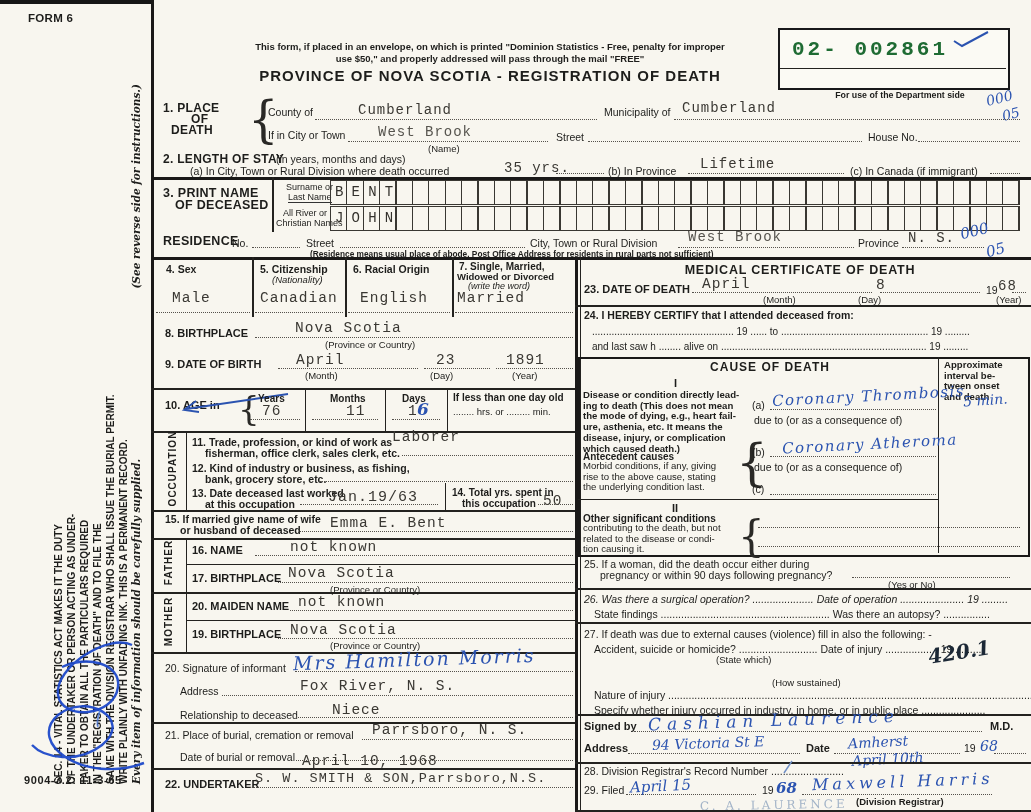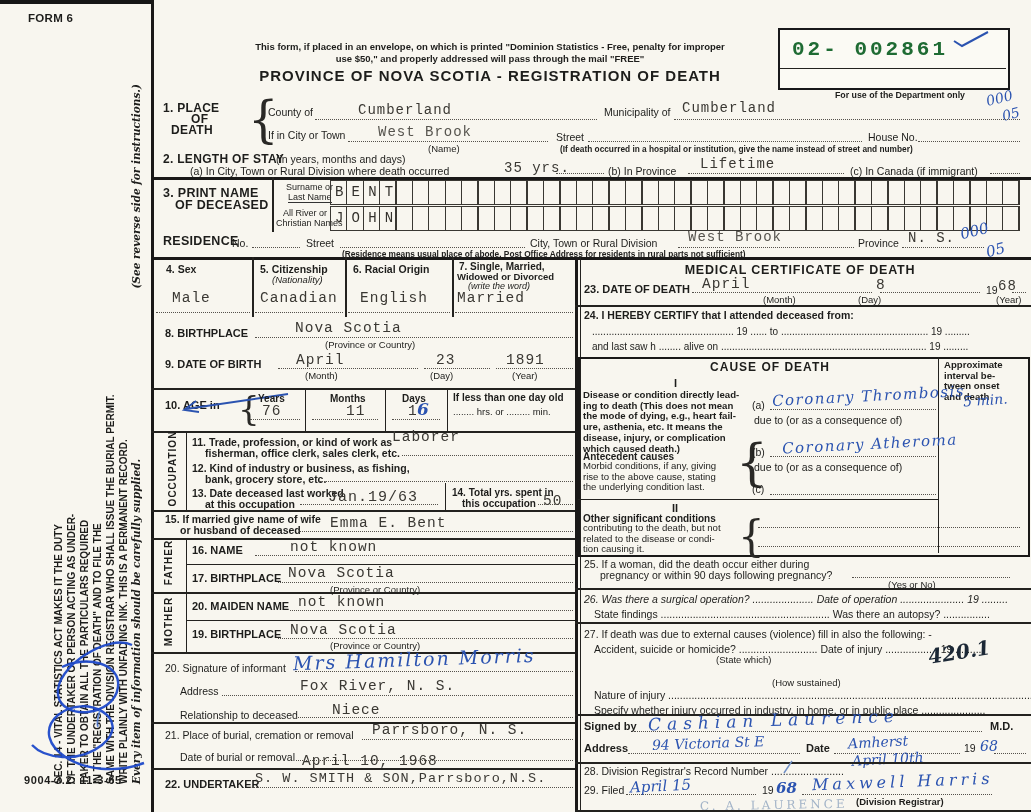--- a/index.html
+++ b/index.html
@@ -65,21 +65,21 @@
   <div class="a sm" style="left:200px;top:41px;width:580px;text-align:center;font-size:9.5px;">This form, if placed in an envelope, on which is printed "Dominion Statistics - Free, penalty for improper</div>
   <div class="a sm" style="left:200px;top:53px;width:580px;text-align:center;font-size:9.5px;">use $50," and properly addressed will pass through the mail "FREE"</div>
   <div class="a b" style="left:200px;top:67px;width:580px;text-align:center;font-size:15px;letter-spacing:1px;">PROVINCE OF NOVA SCOTIA - REGISTRATION OF DEATH</div>
 
   <div class="a" style="left:778px;top:28px;width:228px;height:58px;border:2.5px solid #18181a;background:#fbfaf4;"></div>
   <div class="hl" style="left:780px;top:68px;width:226px;height:1px;"></div>
   <div class="a stamp" style="left:792px;top:38px;">02- 002861</div>
   <svg class="a" style="left:950px;top:28px;" width="42" height="22" viewBox="0 0 42 22">
     <path d="M 4,13 L 12,18 L 38,4" fill="none" stroke="#2b53b0" stroke-width="2"></path>
   </svg>
-  <div class="a sm" style="left:800px;top:90px;width:200px;text-align:center;font-size:8.8px;">For use of the Department only</div>
+  <div class="a sm" style="left:800px;top:90px;width:200px;text-align:center;font-size:8.8px;">For use of the Department side</div>
   <div class="a hw" style="left:986px;top:90px;font-size:14px;transform:rotate(-14deg);">000</div>
   <div class="a hw" style="left:1002px;top:106px;font-size:14px;transform:rotate(-14deg);">05</div>
 
   <div class="a big" style="left:163px;top:101px;">1. PLACE</div>
   <div class="a big" style="left:191px;top:112px;">OF</div>
   <div class="a big" style="left:171px;top:123px;">DEATH</div>
   <div class="a brace" style="left:248px;top:91px;font-size:48px;transform:scaleY(1.05);">{</div>
 
   <div class="a lbl" style="left:268px;top:106px;">County of</div>
   <div class="dotl" style="left:315px;top:119px;width:282px;"></div>
@@ -87,21 +87,20 @@
   <div class="a lbl" style="left:604px;top:106px;">Municipality of</div>
   <div class="dotl" style="left:674px;top:119px;width:346px;"></div>
   <div class="a tw" style="left:682px;top:100px;font-size:14px;">Cumberland</div>
 
   <div class="a lbl" style="left:268px;top:129px;">If in City or Town</div>
   <div class="dotl" style="left:348px;top:141px;width:200px;"></div>
   <div class="a tw" style="left:378px;top:124px;font-size:14px;color:#56544e;">West Brook</div>
   <div class="a note" style="left:428px;top:143px;">(Name)</div>
   <div class="a lbl" style="left:556px;top:131px;">Street</div>
   <div class="dotl" style="left:588px;top:141px;width:274px;"></div>
-  <div class="a sm" style="left:560px;top:144px;font-size:8.3px;">(If death occurred in a hospital or institution, give the name instead of street and number)</div>
   <div class="a lbl" style="left:868px;top:131px;">House No.</div>
   <div class="dotl" style="left:918px;top:141px;width:102px;"></div>
 
   <div class="a big" style="left:163px;top:152px;">2. LENGTH OF STAY</div>
   <div class="a lbl" style="left:276px;top:153px;">(in years, months and days)</div>
   <div class="a lbl" style="left:190px;top:165px;">(a) In City, Town or Rural Division where death occurred</div>
   <div class="a tw" style="left:504px;top:160px;font-size:14px;">35 yrs.</div>
   <div class="dotl" style="left:556px;top:173px;width:48px;"></div>
   <div class="a lbl" style="left:608px;top:165px;">(b) In Province</div>
   <div class="dotl" style="left:688px;top:173px;width:156px;"></div>
@@ -127,21 +126,21 @@
   <div class="a lbl" style="left:232px;top:237px;">No.</div>
   <div class="dotl" style="left:252px;top:247px;width:48px;"></div>
   <div class="a lbl" style="left:306px;top:237px;">Street</div>
   <div class="dotl" style="left:340px;top:247px;width:185px;"></div>
   <div class="a lbl" style="left:530px;top:237px;">City, Town or Rural Division</div>
   <div class="dotl" style="left:678px;top:247px;width:176px;"></div>
   <div class="a tw" style="left:688px;top:229px;font-size:14px;color:#56544e;">West Brook</div>
   <div class="a lbl" style="left:858px;top:237px;">Province</div>
   <div class="dotl" style="left:902px;top:247px;width:82px;"></div>
   <div class="a tw" style="left:908px;top:230px;font-size:14px;text-align:center;">N. S.</div>
-  <div class="a sm" style="left:310px;top:249px;font-size:8.3px;margin-left:32px;">(Residence means usual place of abode. Post Office Address for residents in rural parts not sufficient)</div>
+  <div class="a sm" style="left:310px;top:249px;font-size:8.3px;">(Residence means usual place of abode. Post Office Address for residents in rural parts not sufficient)</div>
   <div class="a hw" style="left:960px;top:222px;font-size:15px;transform:rotate(-14deg);">000</div>
   <div class="a hw" style="left:986px;top:241px;font-size:15px;transform:rotate(-14deg);">05</div>
 
   <div class="hl2" style="left:151px;top:257px;width:880px;"></div>
   <div class="vl2" style="left:575px;top:257px;height:555px;"></div>
   <div class="vl" style="left:580px;top:257px;height:555px;width:1px;"></div>
 
   <div class="vl" style="left:252px;top:257px;height:60px;"></div>
   <div class="vl" style="left:345px;top:257px;height:60px;"></div>
   <div class="vl" style="left:452px;top:257px;height:60px;"></div>

